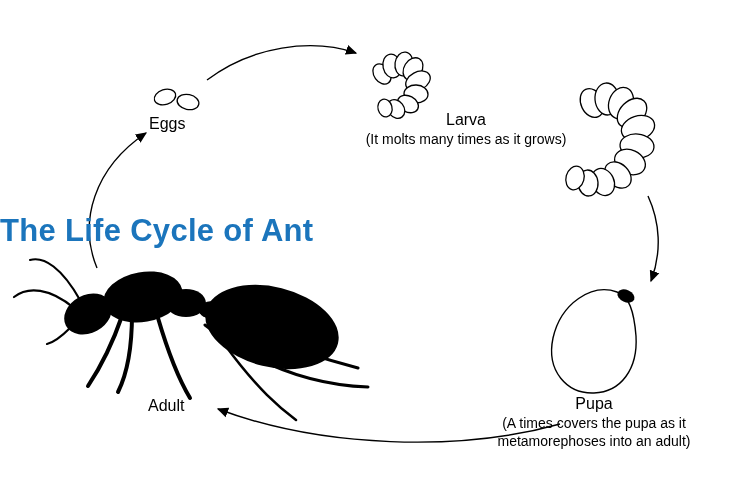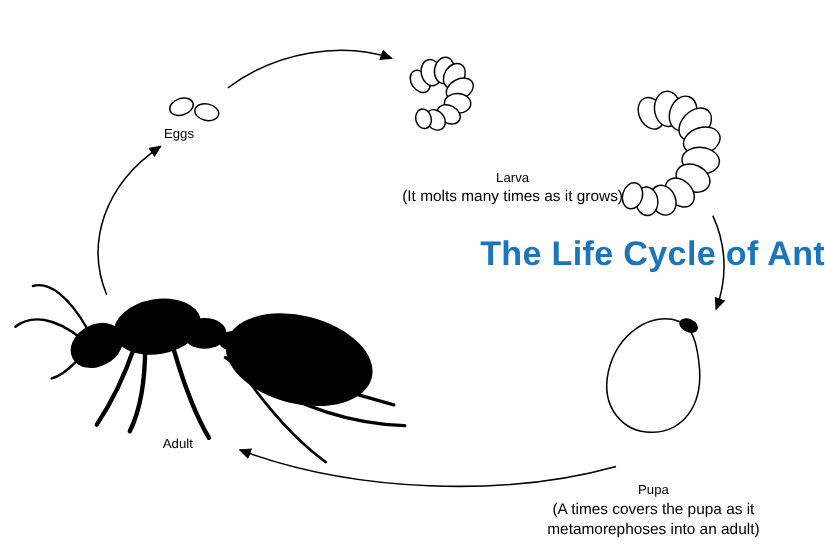--- a/index.html
+++ b/index.html
@@ -7,28 +7,28 @@
     position:relative;
     width:750px;height:500px;
     background:#ffffff;
     overflow:hidden;
     font-family:"Liberation Sans", sans-serif;
   }
   svg{position:absolute;inset:0;}
   .abs{position:absolute;}
   #title{
     top:213px;left:0;width:750px;
-    text-align:right;
+    text-align:left;
     font-size:31px;font-weight:bold;
     color:#1b75bc;
     letter-spacing:.3px;
   }
-  .stage-label{font-size:12px;color:#000;line-height:1.25;}
+  .stage-label{font-size:16px;color:#000;line-height:1.25;}
   .caption{font-size:14px;color:#000;line-height:1.3;}
-  .center{text-align:center;margin-top:44px;}
+  .center{text-align:center;}
   #eggs-label{left:149px;top:114px;}
   #larva-block{left:360px;top:110px;width:212px;}
   #pupa-block{left:482px;top:394px;width:224px;}
   #adult-label{left:148px;top:396px;}
 </style>
 </head>
 <body>
 
 <div class="canvas">
 

